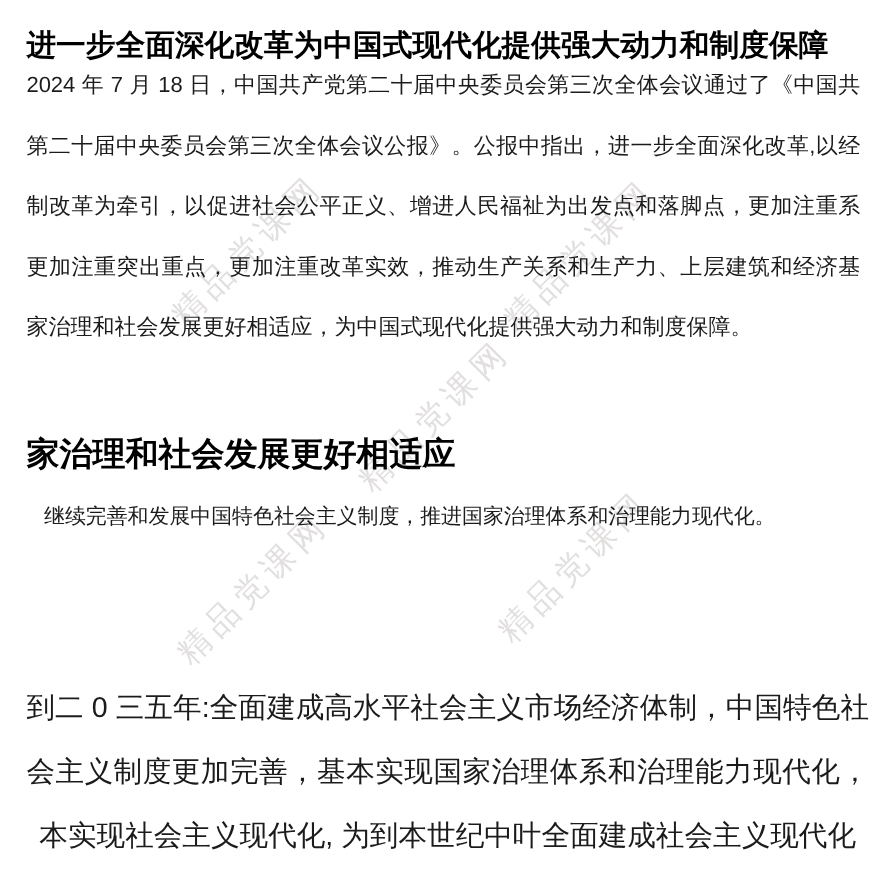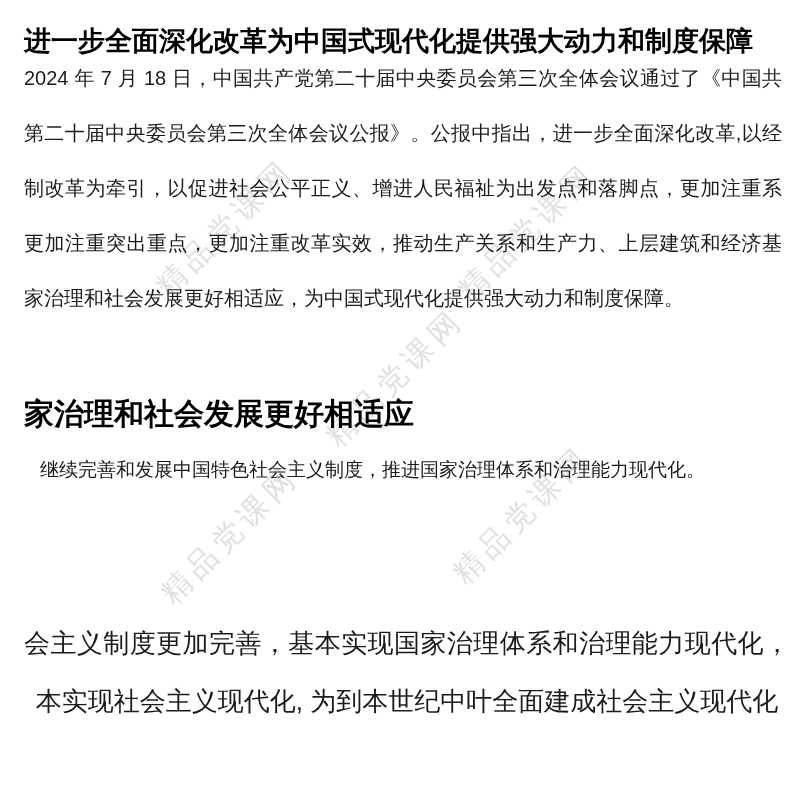--- a/index.html
+++ b/index.html
@@ -107,18 +107,19 @@
       <div class="line fill">更加注重突出重点，更加注重改革实效，推动生产关系和生产力、上层建筑和经济基础、国</div>
       <div class="line lastline">家治理和社会发展更好相适应，为中国式现代化提供强大动力和制度保障。</div>
     </div>
 
     <div class="section-heading heading-goal">家治理和社会发展更好相适应</div>
 
     <div class="body-goal">继续完善和发展中国特色社会主义制度，推进国家治理体系和治理能力现代化。</div>
 
 
     <div class="timeline-body">
+      <div class="line fill">到二 0 三五年:全面建成高水平社会主义市场经济体制，中国特色社</div>
       <div class="line fill">会主义制度更加完善，基本实现国家治理体系和治理能力现代化，基</div>
       <div class="line lastline">本实现社会主义现代化, 为到本世纪中叶全面建成社会主义现代化强</div>
     </div>
 
   </div>
 </div>
 
 </body></html>

